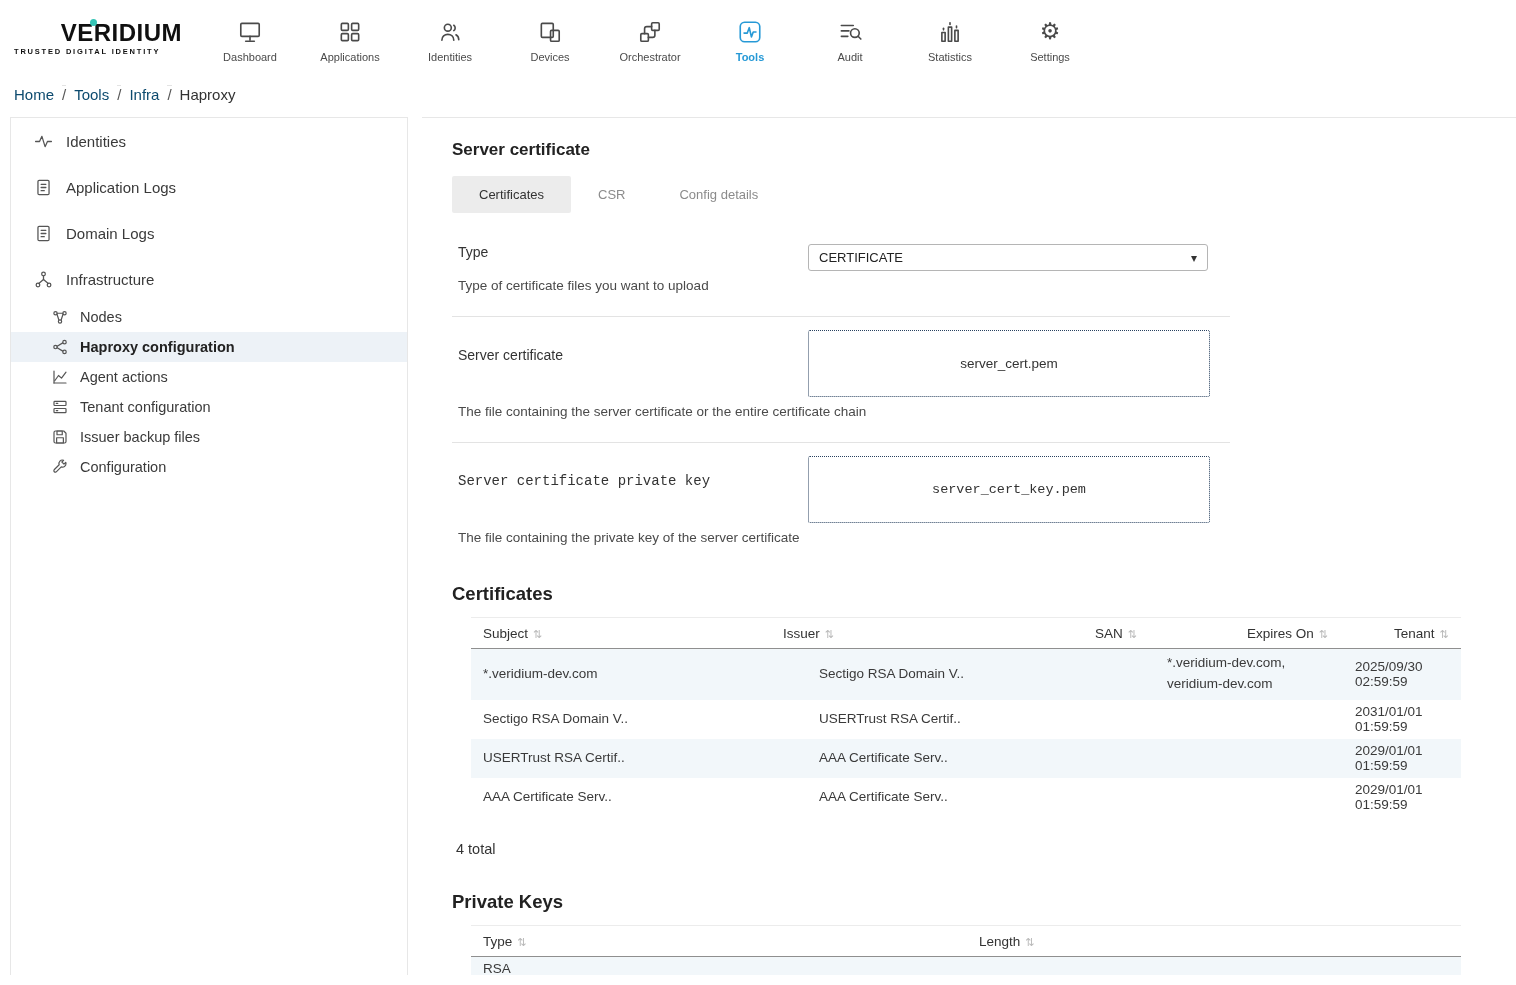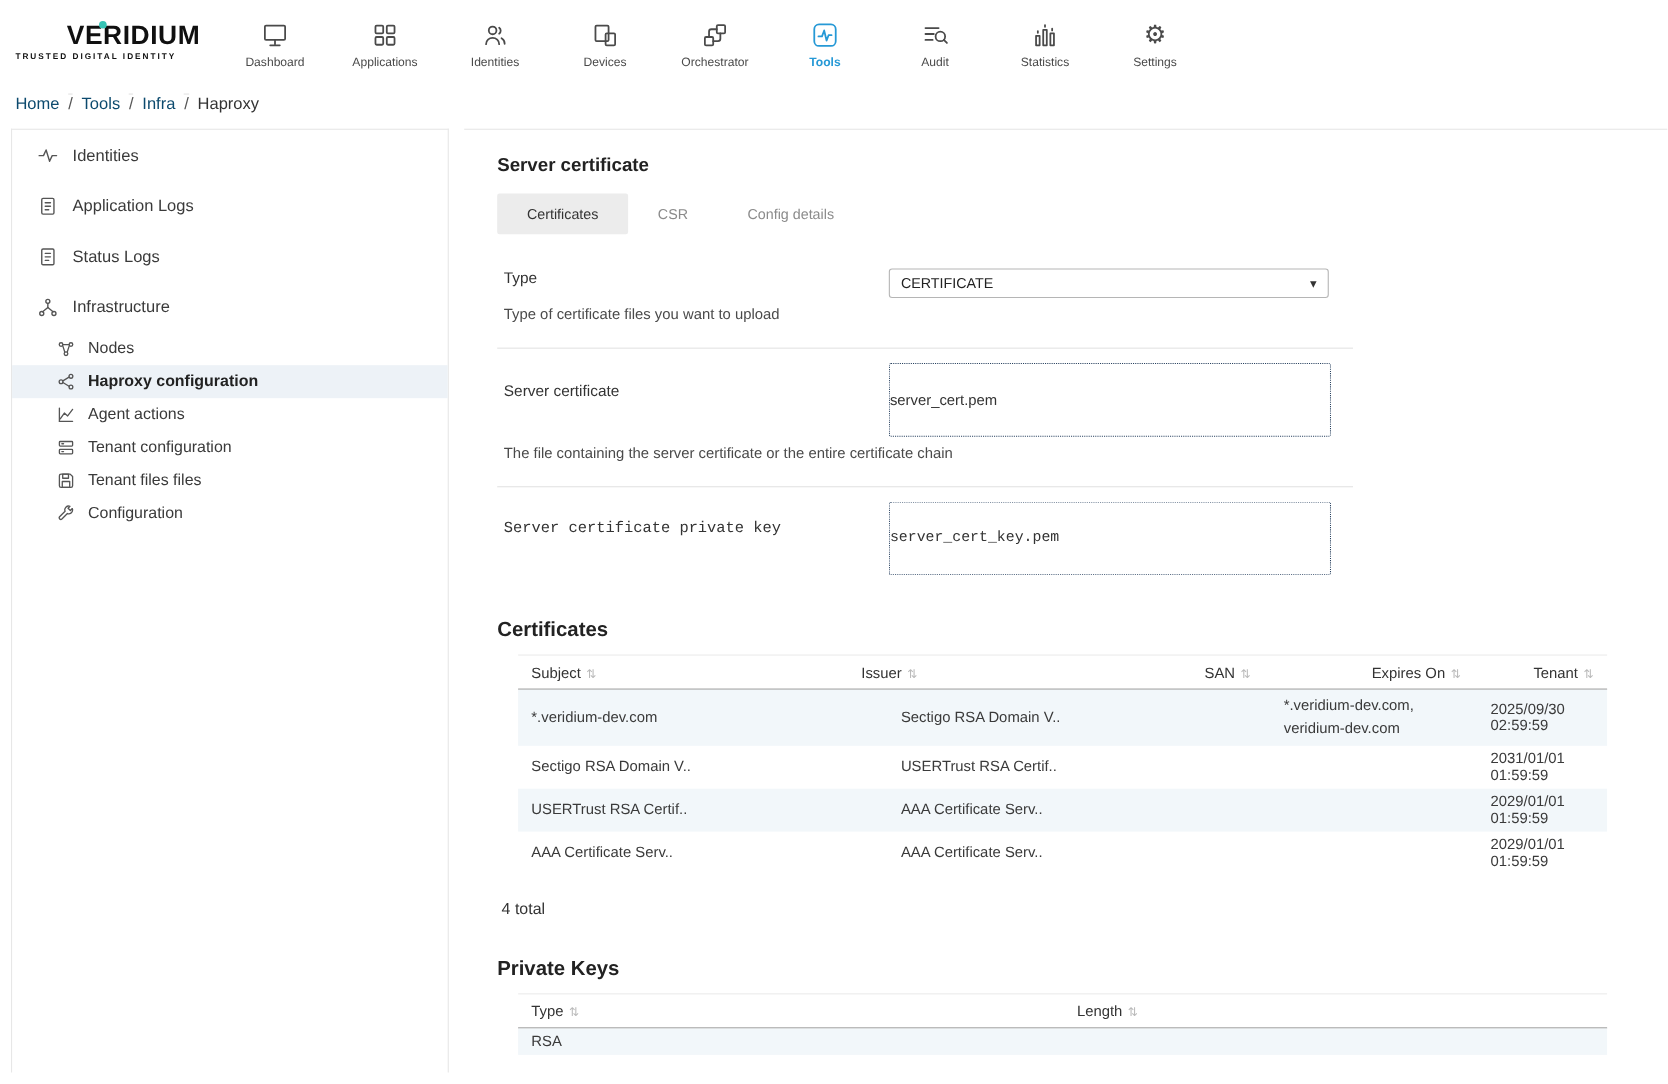--- a/index.html
+++ b/index.html
@@ -45,21 +45,21 @@
   .tab.active { background:#ececec; color:#333; }
 
   .form { width:778px; margin-left:15px; }
   .form-row { display:flex; }
   .form-label-col { width:356px; flex:none; padding-left:6px; }
   .form-label { font-size:14px; color:#333; }
   .form-help { font-size:13.5px; color:#4a4a4a; margin-top:7px; padding-left:6px; }
   .select-box { width:400px; height:27px; border:1px solid #b5b5b5; border-radius:3px; display:flex; align-items:center; padding:0 10px; font-size:13px; color:#222; cursor:pointer; background:#fff; }
   .select-box .sel-val { flex:1; }
   .select-caret { font-size:12px; color:#333; }
-  .upload-box { width:402px; height:67px; border:1px dotted #28415f; border-radius:2px; display:flex; align-items:center; font-size:13.5px; color:#333; cursor:pointer; background:#fff; }
+  .upload-box { width:402px; height:67px; border:1px dotted #28415f; border-radius:2px; display:flex; align-items:center; justify-content:center; font-size:13.5px; color:#333; cursor:pointer; background:#fff; }
   .sep { border:none; border-top:1px solid #e3e3e3; margin-top:23px; width:778px; }
 
   .section-h { font-size:18.5px; font-weight:700; color:#222; margin-left:15px; }
   .certs-h { margin-top:38px; }
   .pk-h { margin-top:34px; }
 
   .tablewrap { width:990px; margin:12px 0 0 34px; }
   .thead, .trow { display:grid; }
   .certs-grid { grid-template-columns:300px 312px 152px 147px 1fr; }
   .pk-grid { grid-template-columns:496px 1fr; }
@@ -206,21 +206,21 @@
     </div>
     <div class="side-item">
       <span class="side-icon">
         <svg width="19" height="19" viewBox="0 0 24 24">
             <rect x="5" y="3" width="14" height="18" rx="1.5"></rect>
             <line x1="9" y1="8" x2="15" y2="8"></line>
             <line x1="9" y1="12" x2="15" y2="12"></line>
             <line x1="9" y1="16" x2="13" y2="16"></line>
           </svg>
       </span>
-      <span>Status Logs</span>
+      <span>Domain Logs</span>
     </div>
     <div class="side-item">
       <span class="side-icon">
         <svg width="19" height="19" viewBox="0 0 24 24">
             <circle cx="12" cy="5" r="2.3"></circle>
             <circle cx="5" cy="19" r="2.3"></circle>
             <circle cx="19" cy="19" r="2.3"></circle>
             <line x1="12" y1="7.3" x2="12" y2="12"></line>
             <line x1="12" y1="12" x2="6" y2="17"></line>
             <line x1="12" y1="12" x2="18" y2="17"></line>
@@ -275,21 +275,21 @@
       <span>Tenant configuration</span>
     </div>
     <div class="side-sub-item">
       <span class="side-icon">
         <svg width="18" height="18" viewBox="0 0 24 24">
             <path d="M4 6a2 2 0 0 1 2-2h11l3 3v11a2 2 0 0 1-2 2H6a2 2 0 0 1-2-2z"></path>
             <rect x="8" y="4" width="7" height="5"></rect>
             <rect x="7.5" y="13" width="9" height="7"></rect>
           </svg>
       </span>
-      <span>Tenant files files</span>
+      <span>Issuer backup files</span>
     </div>
     <div class="side-sub-item">
       <span class="side-icon">
         <svg width="18" height="18" viewBox="0 0 24 24">
             <path d="M20 7.5a4.6 4.6 0 0 1-6.3 4.3L7 18.5a2 2 0 0 1-2.8-2.8l6.7-6.7A4.6 4.6 0 0 1 16.8 3l-2.3 2.3 2.8 2.8L19.6 5.8c0.3 0.5 0.4 1.1 0.4 1.7z"></path>
           </svg>
       </span>
       <span>Configuration</span>
     </div>
   </div>
@@ -329,20 +329,21 @@
       <hr class="sep">
 
       <div class="form-row" style="margin-top:13px;font-family:Liberation Mono, monospace;">
         <div class="form-label-col" style="padding-top:17px;">
           <div class="form-label">Server certificate private key</div>
         </div>
         <div class="upload-box">
           <span>server_cert_key.pem</span>
         </div>
       </div>
+      <div class="form-help">The file containing the private key of the server certificate</div>
     </div>
 
     <div class="section-h certs-h">Certificates</div>
     <div class="tablewrap">
       <div class="thead certs-grid">
         <div class="th"><span>Subject</span><span class="sort">⇅</span></div>
         <div class="th"><span>Issuer</span><span class="sort">⇅</span></div>
         <div class="th"><span>SAN</span><span class="sort">⇅</span></div>
         <div class="th"><span>Expires On</span><span class="sort">⇅</span></div>
         <div class="th"><span>Tenant</span><span class="sort">⇅</span></div>

